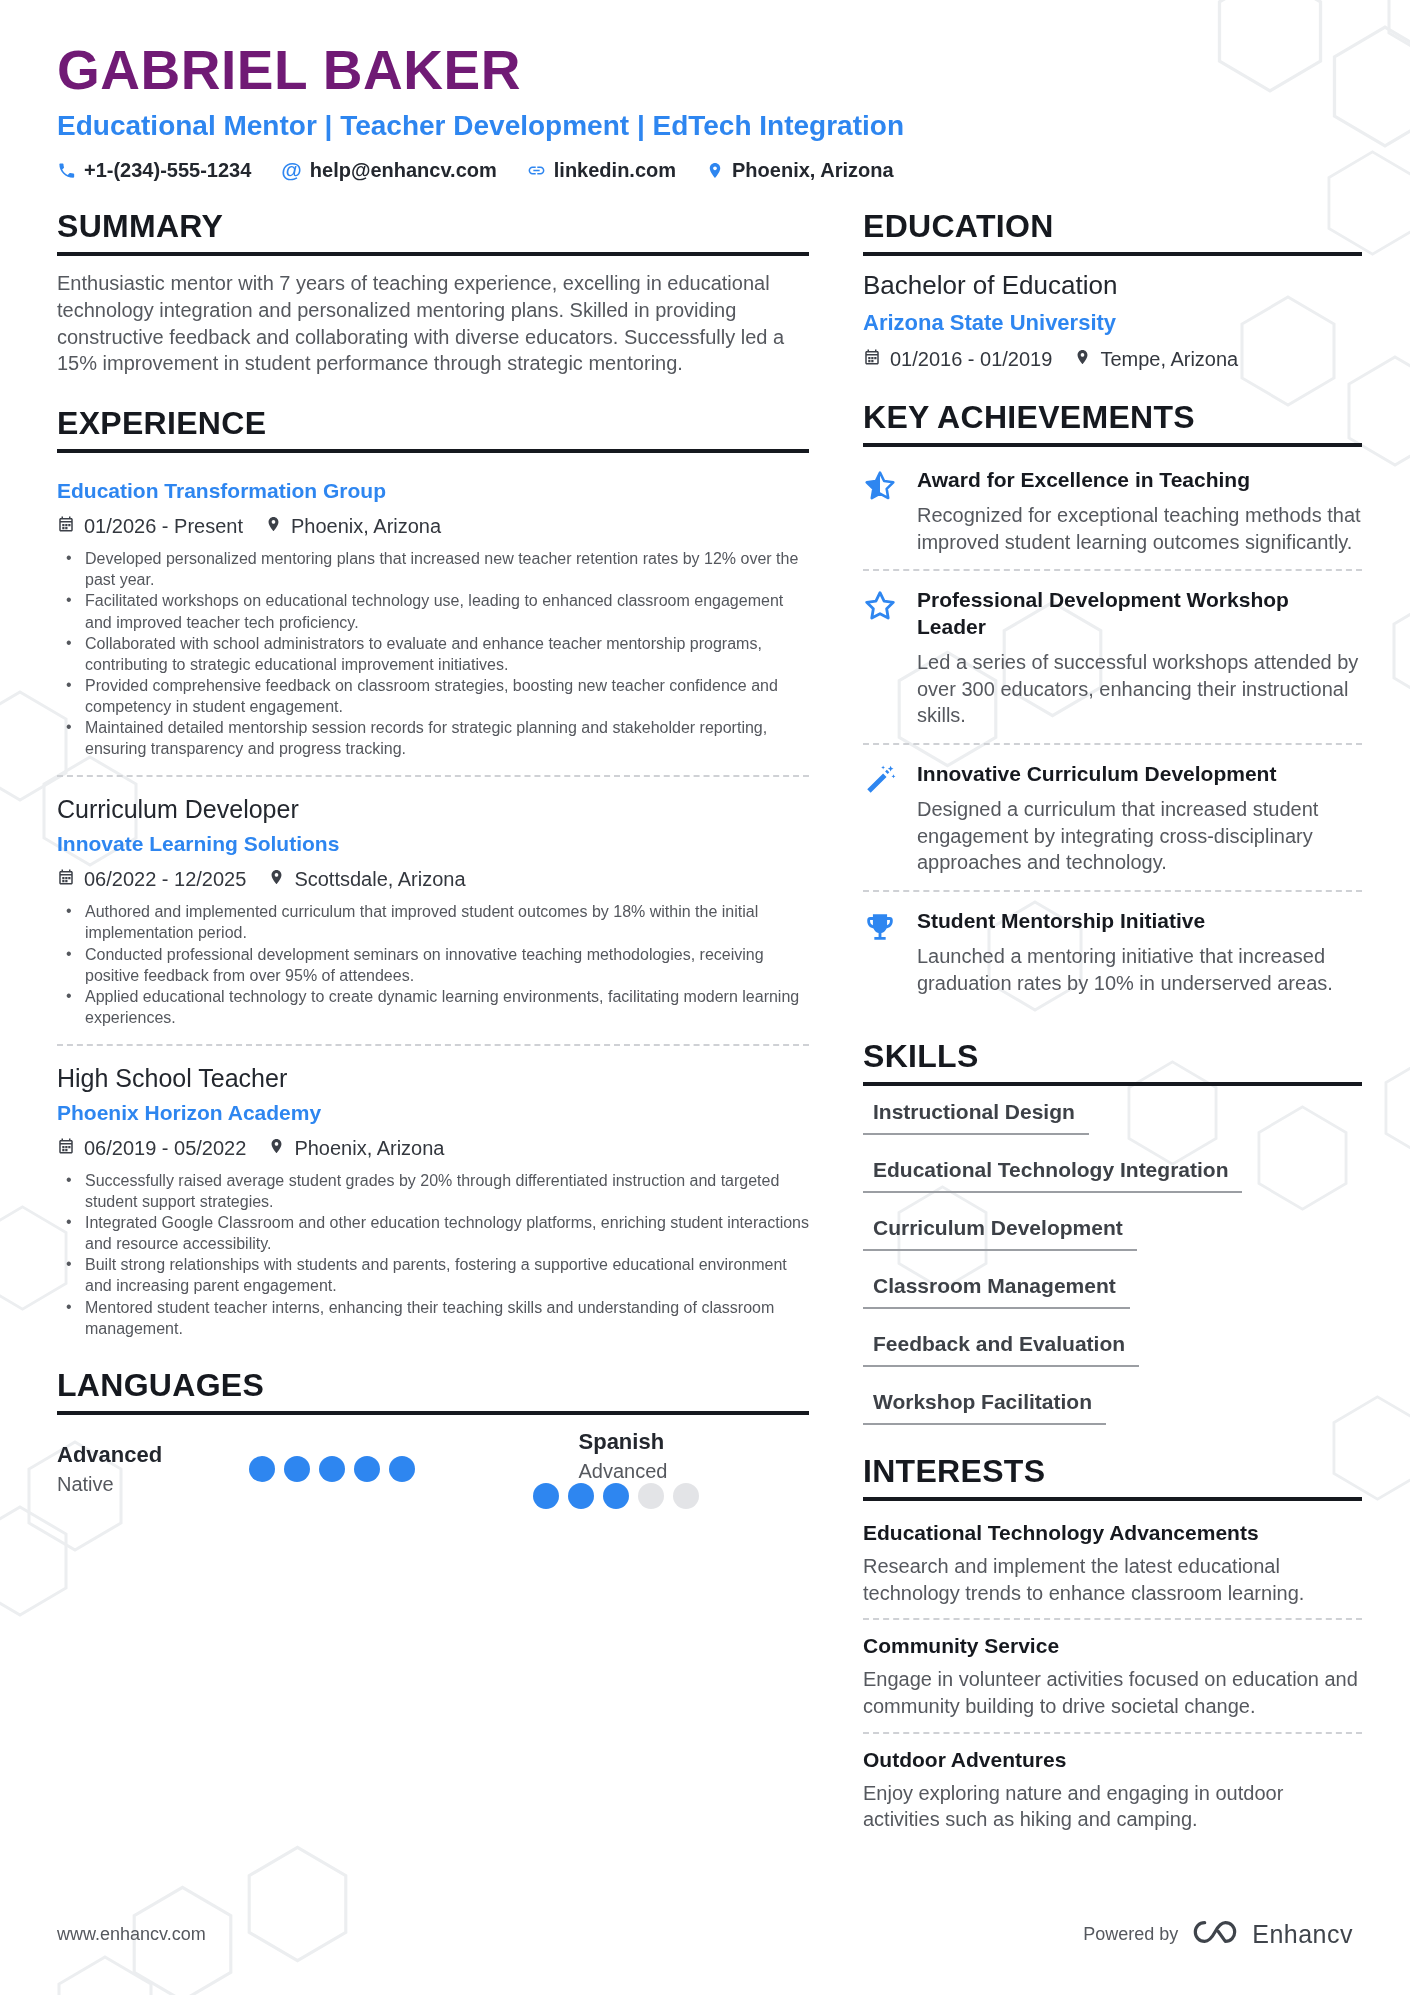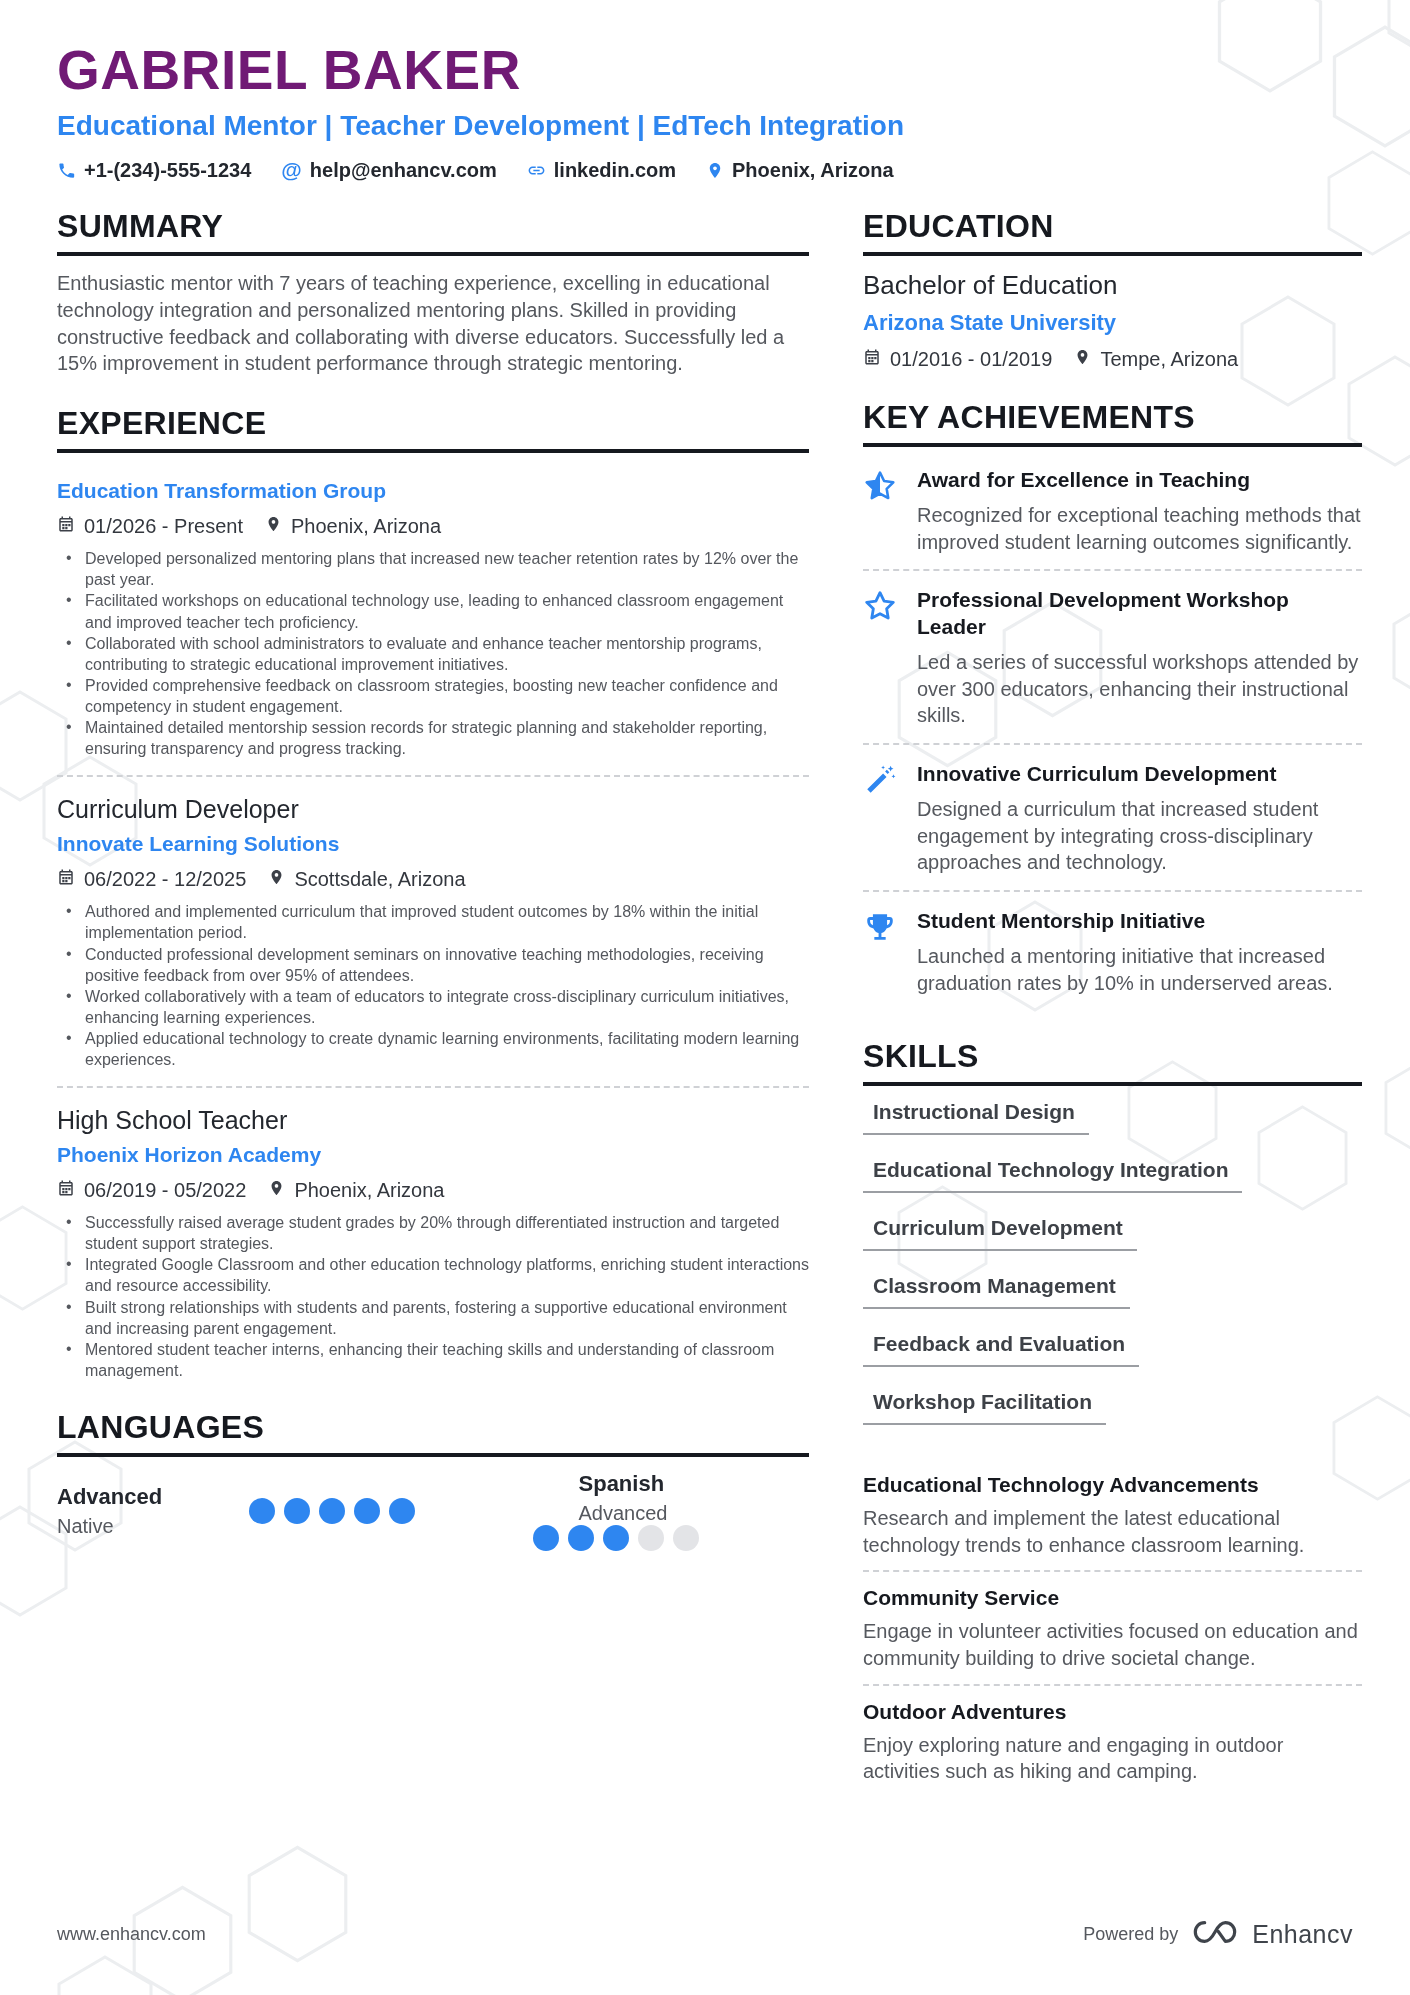--- a/index.html
+++ b/index.html
@@ -247,21 +247,20 @@
                   <span class="meta-item">
                     <span><svg width="17" height="18" viewBox="0 0 24 24">
                         <path fill="#3c4048" d="M12 2C8.1 2 5 5.1 5 9c0 5.2 7 13 7 13s7-7.8 7-13c0-3.9-3.1-7-7-7zm0 9.5c-1.4 0-2.5-1.1-2.5-2.5S10.6 6.5 12 6.5s2.5 1.1 2.5 2.5-1.1 2.5-2.5 2.5z"></path>
                       </svg></span>
                     <span>Scottsdale, Arizona</span>
                   </span>
                 </div>
                 <ul class="job-bullets">
                   <li>Authored and implemented curriculum that improved student outcomes by 18% within the initial implementation period.</li>
                   <li>Conducted professional development seminars on innovative teaching methodologies, receiving positive feedback from over 95% of attendees.</li>
-                  <li>Worked collaboratively with a team of educators to integrate cross-disciplinary curriculum initiatives, enhancing learning experiences.</li>
                   <li>Applied educational technology to create dynamic learning environments, facilitating modern learning experiences.</li>
                 </ul>
               </article>
               <article class="job">
                 <div class="job-title">High School Teacher</div>
                 <div class="job-company">Phoenix Horizon Academy</div>
                 <div class="job-meta">
                   <span class="meta-item">
                     <span><svg width="18" height="18" viewBox="0 0 24 24">
                         <path fill="#3c4048" d="M19 4h-1V2h-2v2H8V2H6v2H5c-1.1 0-2 .9-2 2v14c0 1.1.9 2 2 2h14c1.1 0 2-.9 2-2V6c0-1.1-.9-2-2-2zm0 16H5V10h14v10zM19 8H5V6h14v2zM7 12h3v3H7v-3zm4 0h3v3h-3v-3zm4 0h3v3h-3v-3zM7 16h3v3H7v-3zm4 0h3v3h-3v-3z"></path>
@@ -399,20 +398,21 @@
               <div class="skill-item">Instructional Design</div>
               <div class="skill-item">Educational Technology Integration</div>
               <div class="skill-item">Curriculum Development</div>
               <div class="skill-item">Classroom Management</div>
               <div class="skill-item">Feedback and Evaluation</div>
               <div class="skill-item">Workshop Facilitation</div>
             </div>
         </section>
 
         <section>
+          <div class="sec-title">INTERESTS</div>
           <div class="sec-body" id="interests-list">
               <div class="int-item">
                 <div class="int-title">Educational Technology Advancements</div>
                 <div class="int-text">Research and implement the latest educational technology trends to enhance classroom learning.</div>
               </div>
               <div class="int-item">
                 <div class="int-title">Community Service</div>
                 <div class="int-text">Engage in volunteer activities focused on education and community building to drive societal change.</div>
               </div>
               <div class="int-item">

